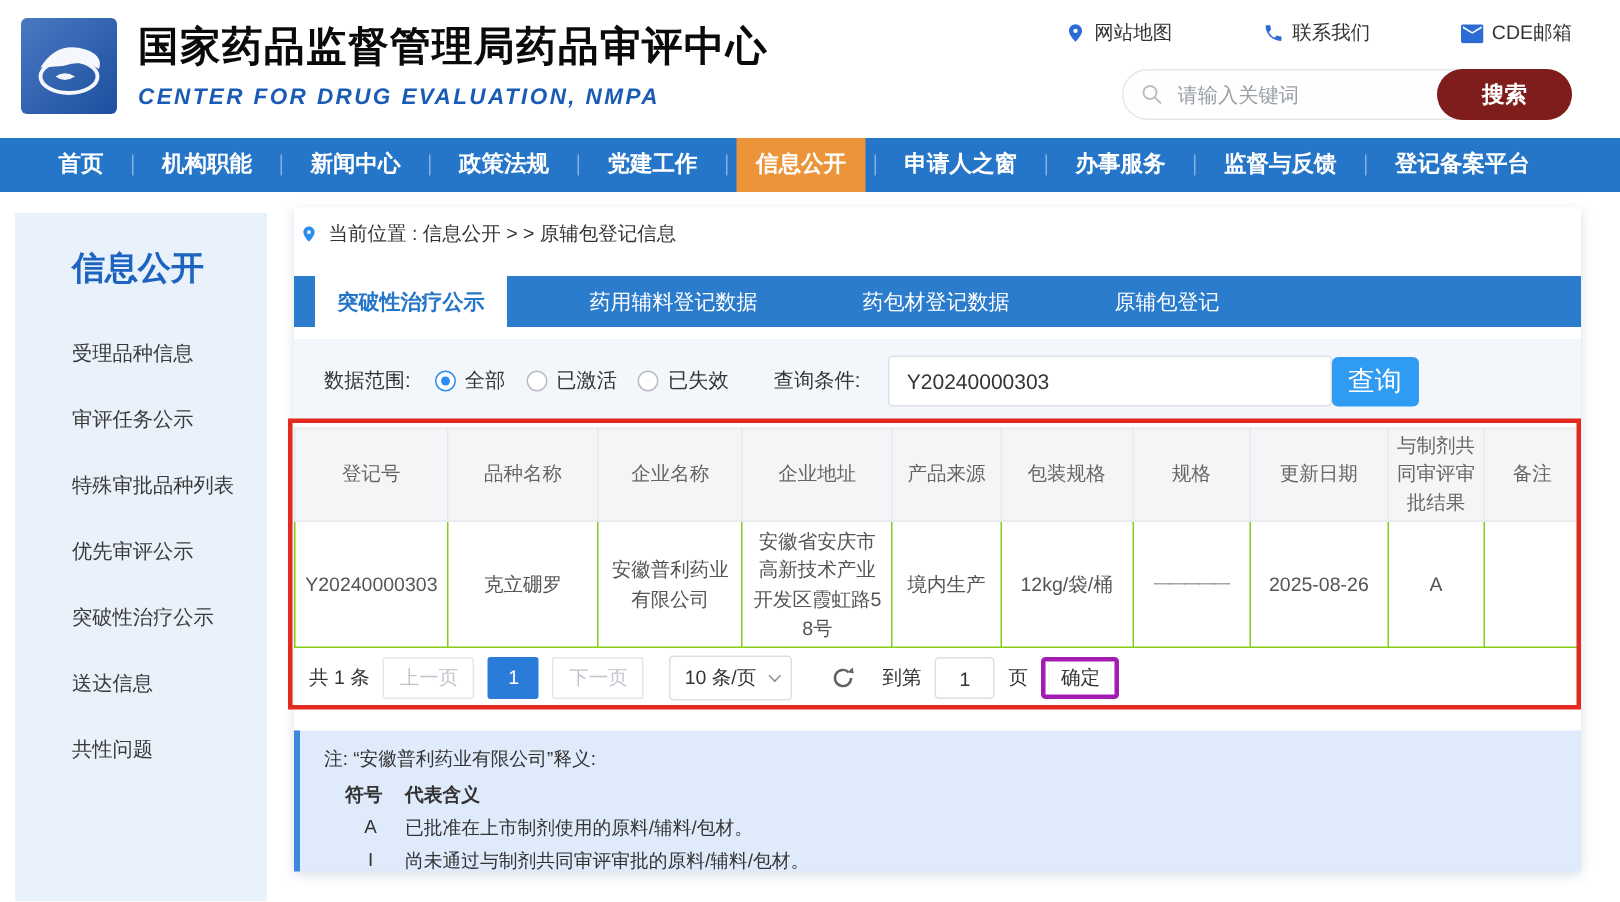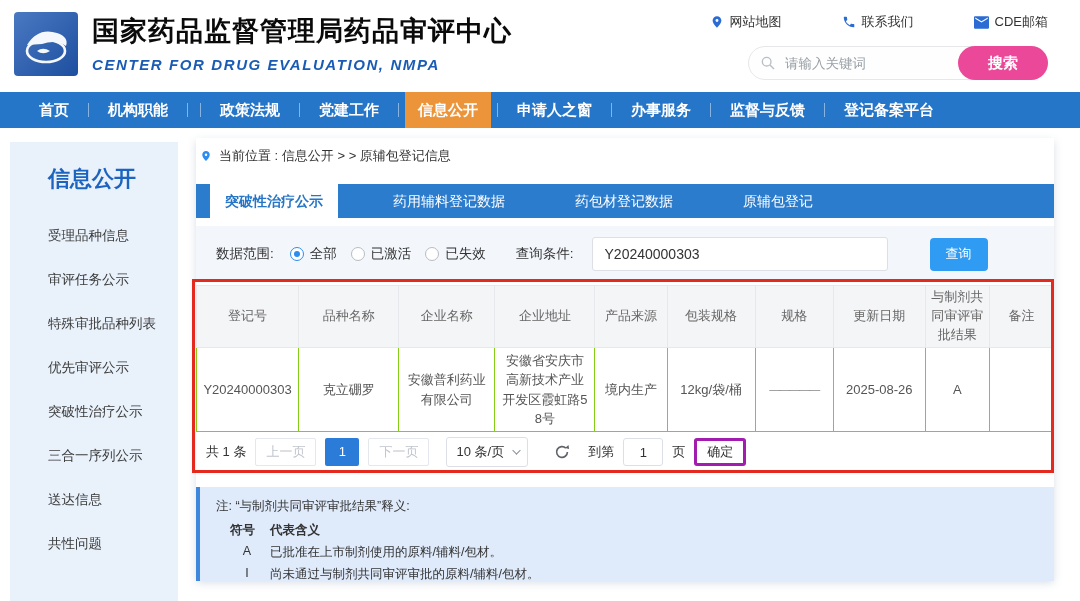--- a/index.html
+++ b/index.html
@@ -11,21 +11,21 @@
   .logo { position:absolute; left:14px; top:12px; width:64px; height:64px; border-radius:4px; cursor:pointer; }
   .title-block { position:absolute; left:92px; top:13px; }
   .site-title { font-size:27px; font-weight:bold; color:#0a0a0a; letter-spacing:1px; }
   .site-subtitle { font-size:15px; font-weight:bold; color:#1a5cb5; letter-spacing:1.6px; margin-top:7px;font-style:italic; }
   .quick-links { position:absolute; top:13px; right:32px; display:flex; gap:60px; align-items:center; }
   .quick-link { display:flex; align-items:center; gap:6px; font-size:13px; color:#333; cursor:pointer; }
   .search-row { position:absolute; top:46px; right:32px; width:300px; height:34px; }
   .search-input { width:100%; height:34px; border:1px solid #e7e7ea; border-radius:17px; padding:0 98px 0 36px; font-size:13.5px; color:#333; background:#fefefe; outline:none; font-family:inherit; }
   .search-input::placeholder { color:#9aa0a6; }
   .search-icon-wrap { position:absolute; left:12px; top:9px; }
-  .search-btn { position:absolute; right:0; top:0; width:90px; height:34px; border:none; border-radius:17px; background:#ec4899; color:#fff; font-size:15px; font-weight:bold; cursor:pointer; font-family:inherit; }
+  .search-btn { position:absolute; right:0; top:0; width:90px; height:34px; border:none; border-radius:17px; background:#7f1d1d; color:#fff; font-size:15px; font-weight:bold; cursor:pointer; font-family:inherit; }
 
   
   .nav { position:absolute; top:92px; left:0; width:1080px; height:36px; background:#2575c8; display:flex; align-items:center; padding-left:26px; }
   .nav-item { color:#fff; font-size:15px; font-weight:bold; padding:0 13px; height:36px; line-height:36px; cursor:pointer; white-space:nowrap; }
   .nav-item.active { background:#ec9439; }
   .nav-sep { width:1px; height:14px; background:rgba(255,255,255,.45); margin:0 6px; }
 
   
   .sidebar { position:absolute; left:10px; top:142px; width:168px; height:470px; background:#e9f1fb; padding:22px 0 0 38px; }
   .sidebar-title { font-size:22px; font-weight:bold; color:#1d64c0; margin-bottom:20px; }
@@ -41,21 +41,21 @@
   .tab.active { background:#fff; color:#2575c8; font-weight:bold; margin-left:14px; }
 
   .filter { position:absolute; top:88px; left:0; width:100%; height:56px; background:#f3f7fc; display:flex; align-items:center; font-size:13.5px; color:#333; }
   .filter .scope-label { margin-left:20px; margin-right:16px; }
   .radio-opt { display:flex; align-items:center; margin-right:14px; cursor:pointer; }
   .radio { width:14px; height:14px; border-radius:50%; border:1px solid #b8bcc2; background:#fff; display:inline-block; margin-right:6px; position:relative; flex:0 0 auto; }
   .radio.checked { border-color:#2d8cf0; }
   .radio.checked::after { content:""; position:absolute; left:3px; top:3px; width:6px; height:6px; border-radius:50%; background:#2d8cf0; }
   .query-label { margin-left:16px; margin-right:18px; }
   .query-input { width:296px; height:34px; border:1px solid #dcdfe6; border-radius:3px; padding:0 12px; font-size:14px; color:#333; outline:none; font-family:inherit; }
-  .query-btn { margin-left:42px; width:58px; height:33px; border:none; border-radius:4px; background:#2f9bf2; color:#fff; font-size:13px; cursor:pointer; font-family:inherit; }
+  .query-btn { width:58px; height:33px; border:none; border-radius:4px; background:#2f9bf2; color:#fff; font-size:18px; cursor:pointer; font-family:inherit; }
 
   .table-wrap { position:absolute; top:147px; left:0; width:100%; }
   table { width:100%; border-collapse:collapse; table-layout:fixed; }
   th { height:62px; background:#f4f5f7; font-size:13px; color:#666; font-weight:normal; border:1px solid #e6e8eb; padding:0 4px; text-align:center; line-height:1.45; }
   td { height:84px; font-size:13px; color:#555; text-align:center; border:1px solid #84cc16; padding:0 6px; line-height:1.5; word-break:break-all; background:#fff; }
 
   .pagination { position:absolute; top:294px; left:10px; height:40px; display:flex; align-items:center; gap:9px; font-size:13px; color:#333; }
   .pg-btn { height:28px; min-width:56px; padding:0 10px; border:1px solid #e4e7ed; border-radius:2px; background:#fff; color:#c0c4cc; font-size:13px; line-height:26px; text-align:center; cursor:pointer; }
   .pg-num { height:28px; min-width:34px; border-radius:2px; background:#2b7cd8; color:#fff; line-height:28px; text-align:center; cursor:pointer; }
   .pg-select { height:30px; border:1px solid #dcdfe6; border-radius:3px; background:#fff; display:flex; align-items:center; padding:0 9px; margin-left:8px; cursor:pointer; color:#333; }
@@ -128,20 +128,21 @@
     </span>
     <input class="search-input" type="text" placeholder="请输入关键词" style="">
     <button class="search-btn">搜索</button>
   </div>
 
   <div class="nav">
     <div class="nav-item">首页</div>
     <span class="nav-sep"></span>
     <div class="nav-item">机构职能</div>
     <span class="nav-sep"></span>
+    <div class="nav-item">新闻中心</div>
     <span class="nav-sep"></span>
     <div class="nav-item">政策法规</div>
     <span class="nav-sep"></span>
     <div class="nav-item">党建工作</div>
     <span class="nav-sep"></span>
     <div class="nav-item active">信息公开</div>
     <span class="nav-sep"></span>
     <div class="nav-item">申请人之窗</div>
     <span class="nav-sep"></span>
     <div class="nav-item">办事服务</div>
@@ -151,21 +152,20 @@
     <div class="nav-item">登记备案平台</div>
   </div>
 
   <div class="sidebar">
     <div class="sidebar-title">信息公开</div>
     <div class="sidebar-item">受理品种信息</div>
     <div class="sidebar-item">审评任务公示</div>
     <div class="sidebar-item">特殊审批品种列表</div>
     <div class="sidebar-item">优先审评公示</div>
     <div class="sidebar-item">突破性治疗公示</div>
-    <div class="sidebar-item">三合一序列公示</div>
     <div class="sidebar-item">送达信息</div>
     <div class="sidebar-item">共性问题</div>
 
   </div>
 
   <div class="main">
 
     <div class="breadcrumb">
       <svg width="12" height="12" viewBox="0 0 24 24">
           <path fill="#2d8cf0" d="M12 2C7.9 2 4.5 5.4 4.5 9.5c0 5.6 7.5 12.5 7.5 12.5s7.5-6.9 7.5-12.5C19.5 5.4 16.1 2 12 2zm0 10a2.5 2.5 0 1 1 0-5 2.5 2.5 0 0 1 0 5z"></path>
@@ -259,21 +259,21 @@
           <path fill="#5f6368" d="M20.6 2.6l.9 5.4-5.3-1.2z"></path>
         </svg>
       </span>
       <span>到第</span>
       <input class="pg-goto-input" type="text" value="1" style="">
       <span>页</span>
       <button class="pg-confirm">确定</button>
     </div>
 
     <div class="note">
-      <div class="note-line1">注: “与制剂共同审评审批结果”释义:</div>
+      <div class="note-line1">注: “安徽普利药业有限公司”释义:</div>
       <div class="note-head">
         <span class="note-sym">符号</span>
         <span class="note-meaning">代表含义</span>
       </div>
       <div class="note-row">
         <span class="note-sym">A</span>
         <span class="note-meaning">已批准在上市制剂使用的原料/辅料/包材。</span>
       </div>
       <div class="note-row">
         <span class="note-sym">I</span>

